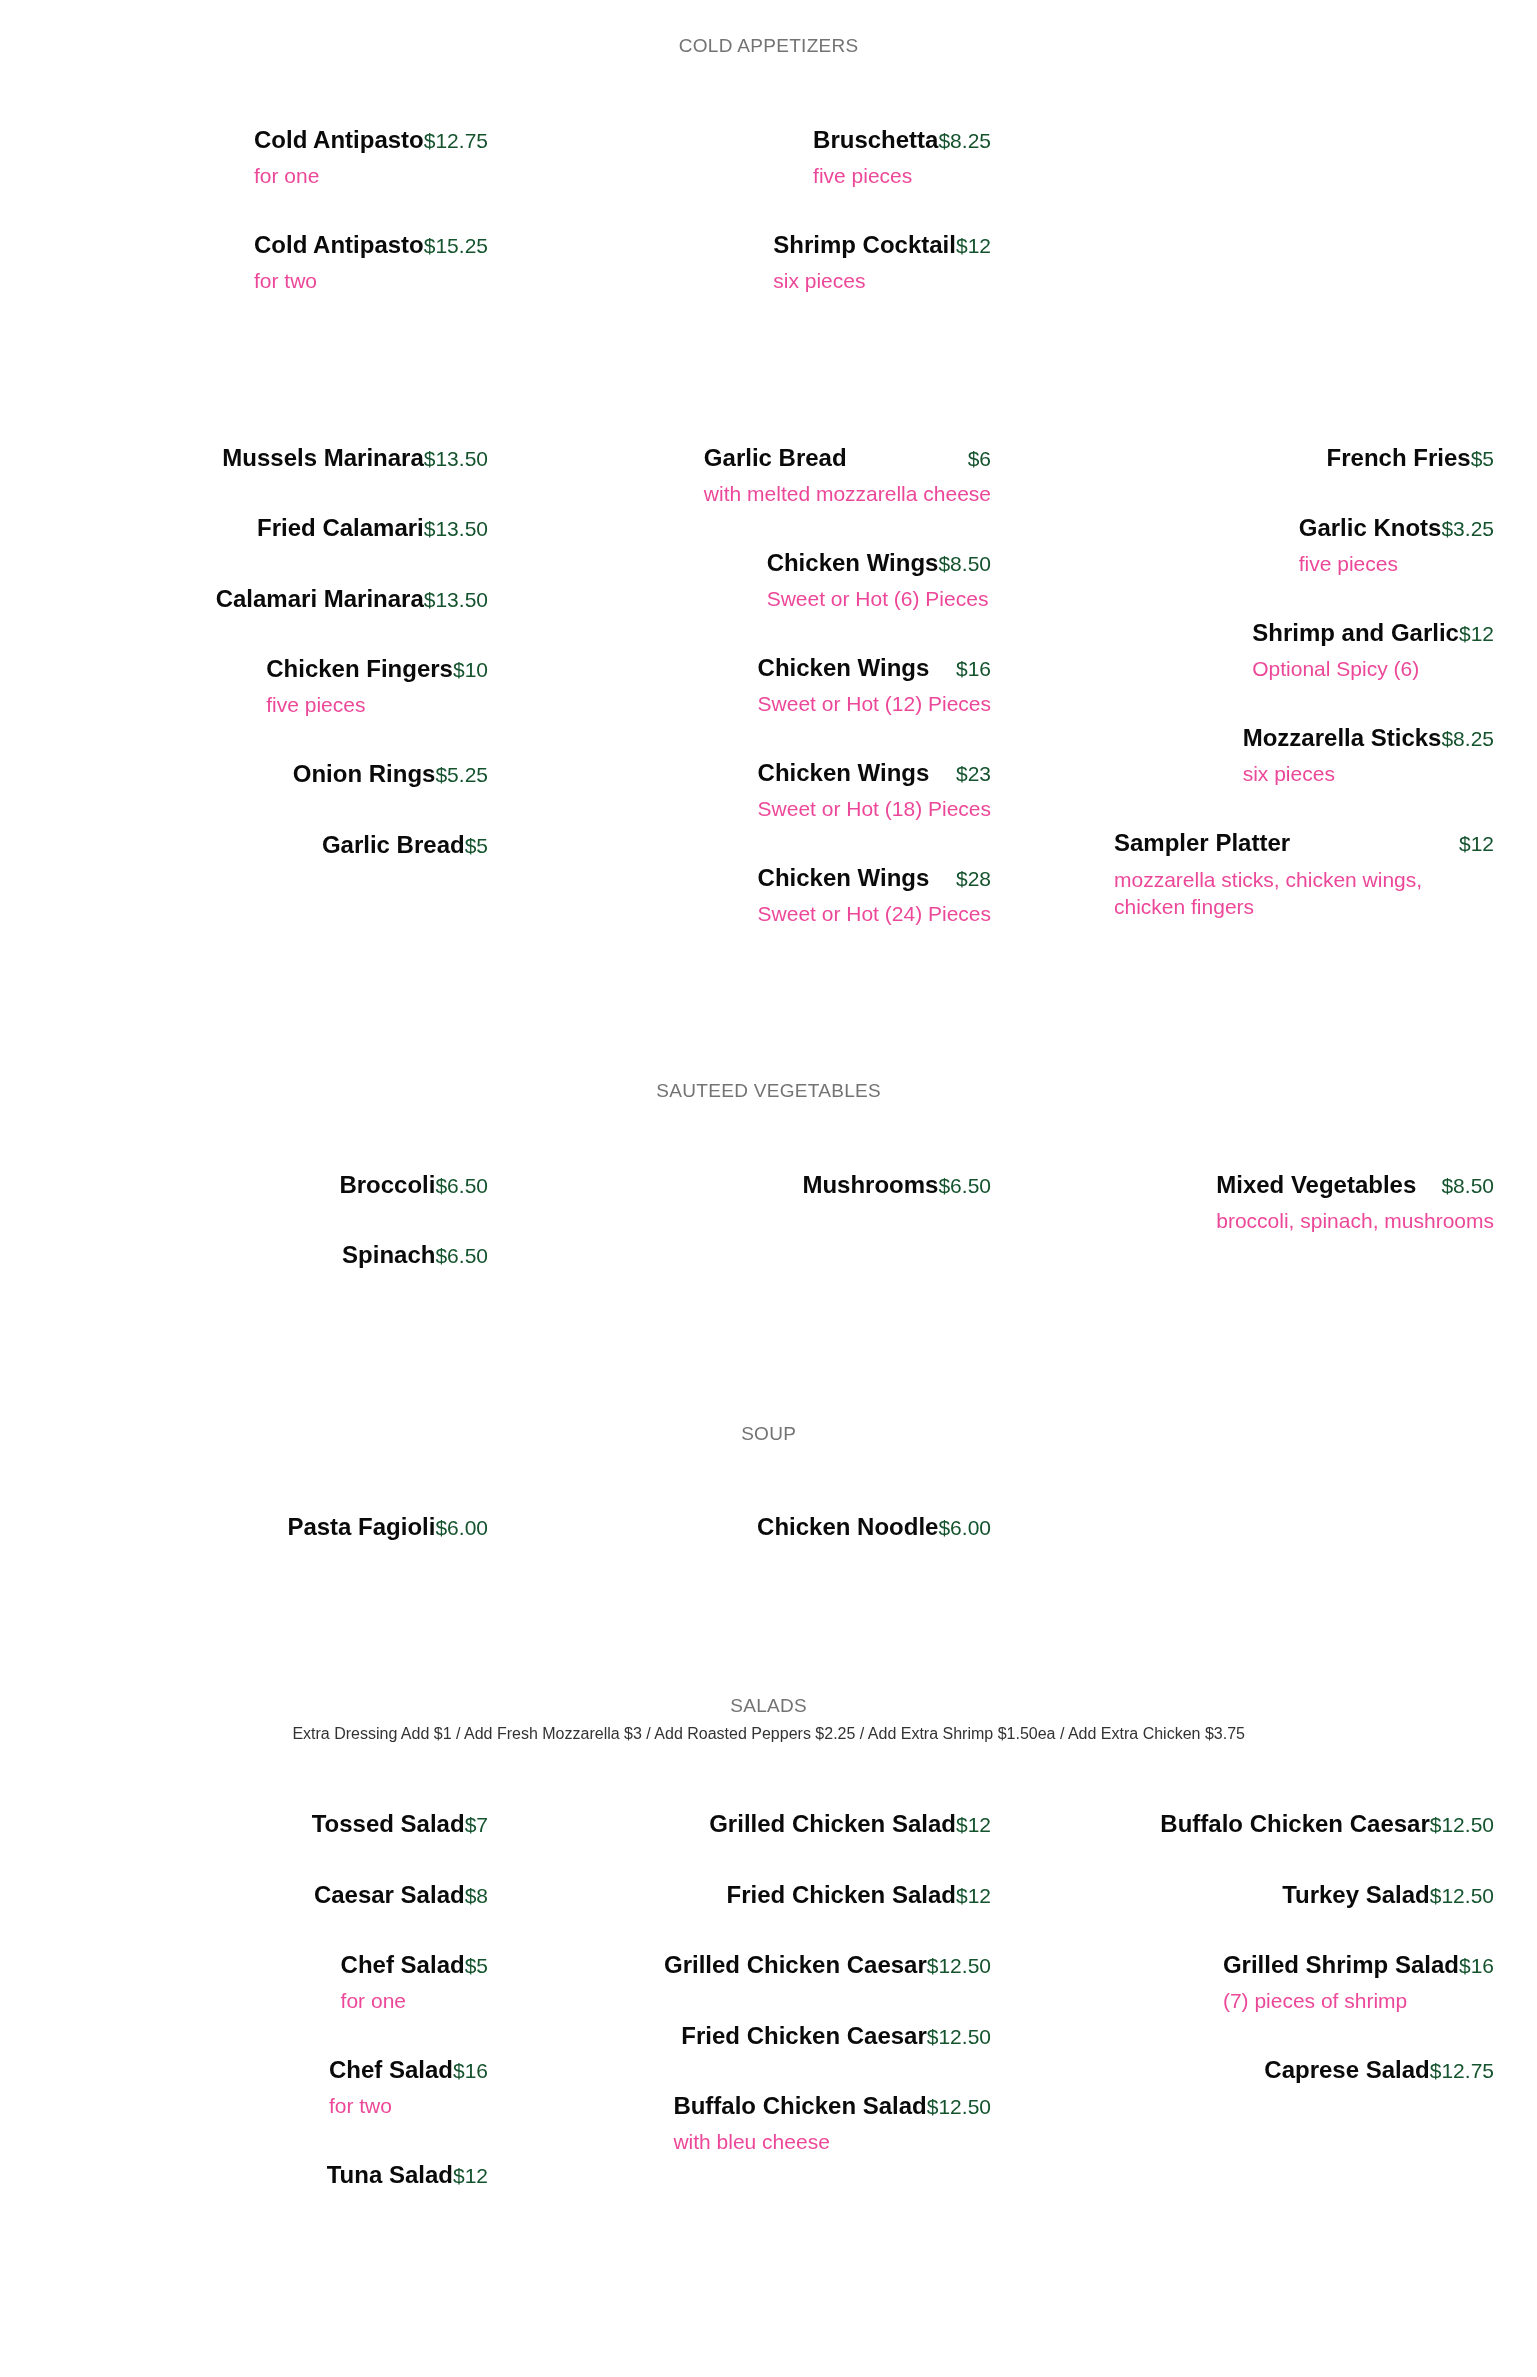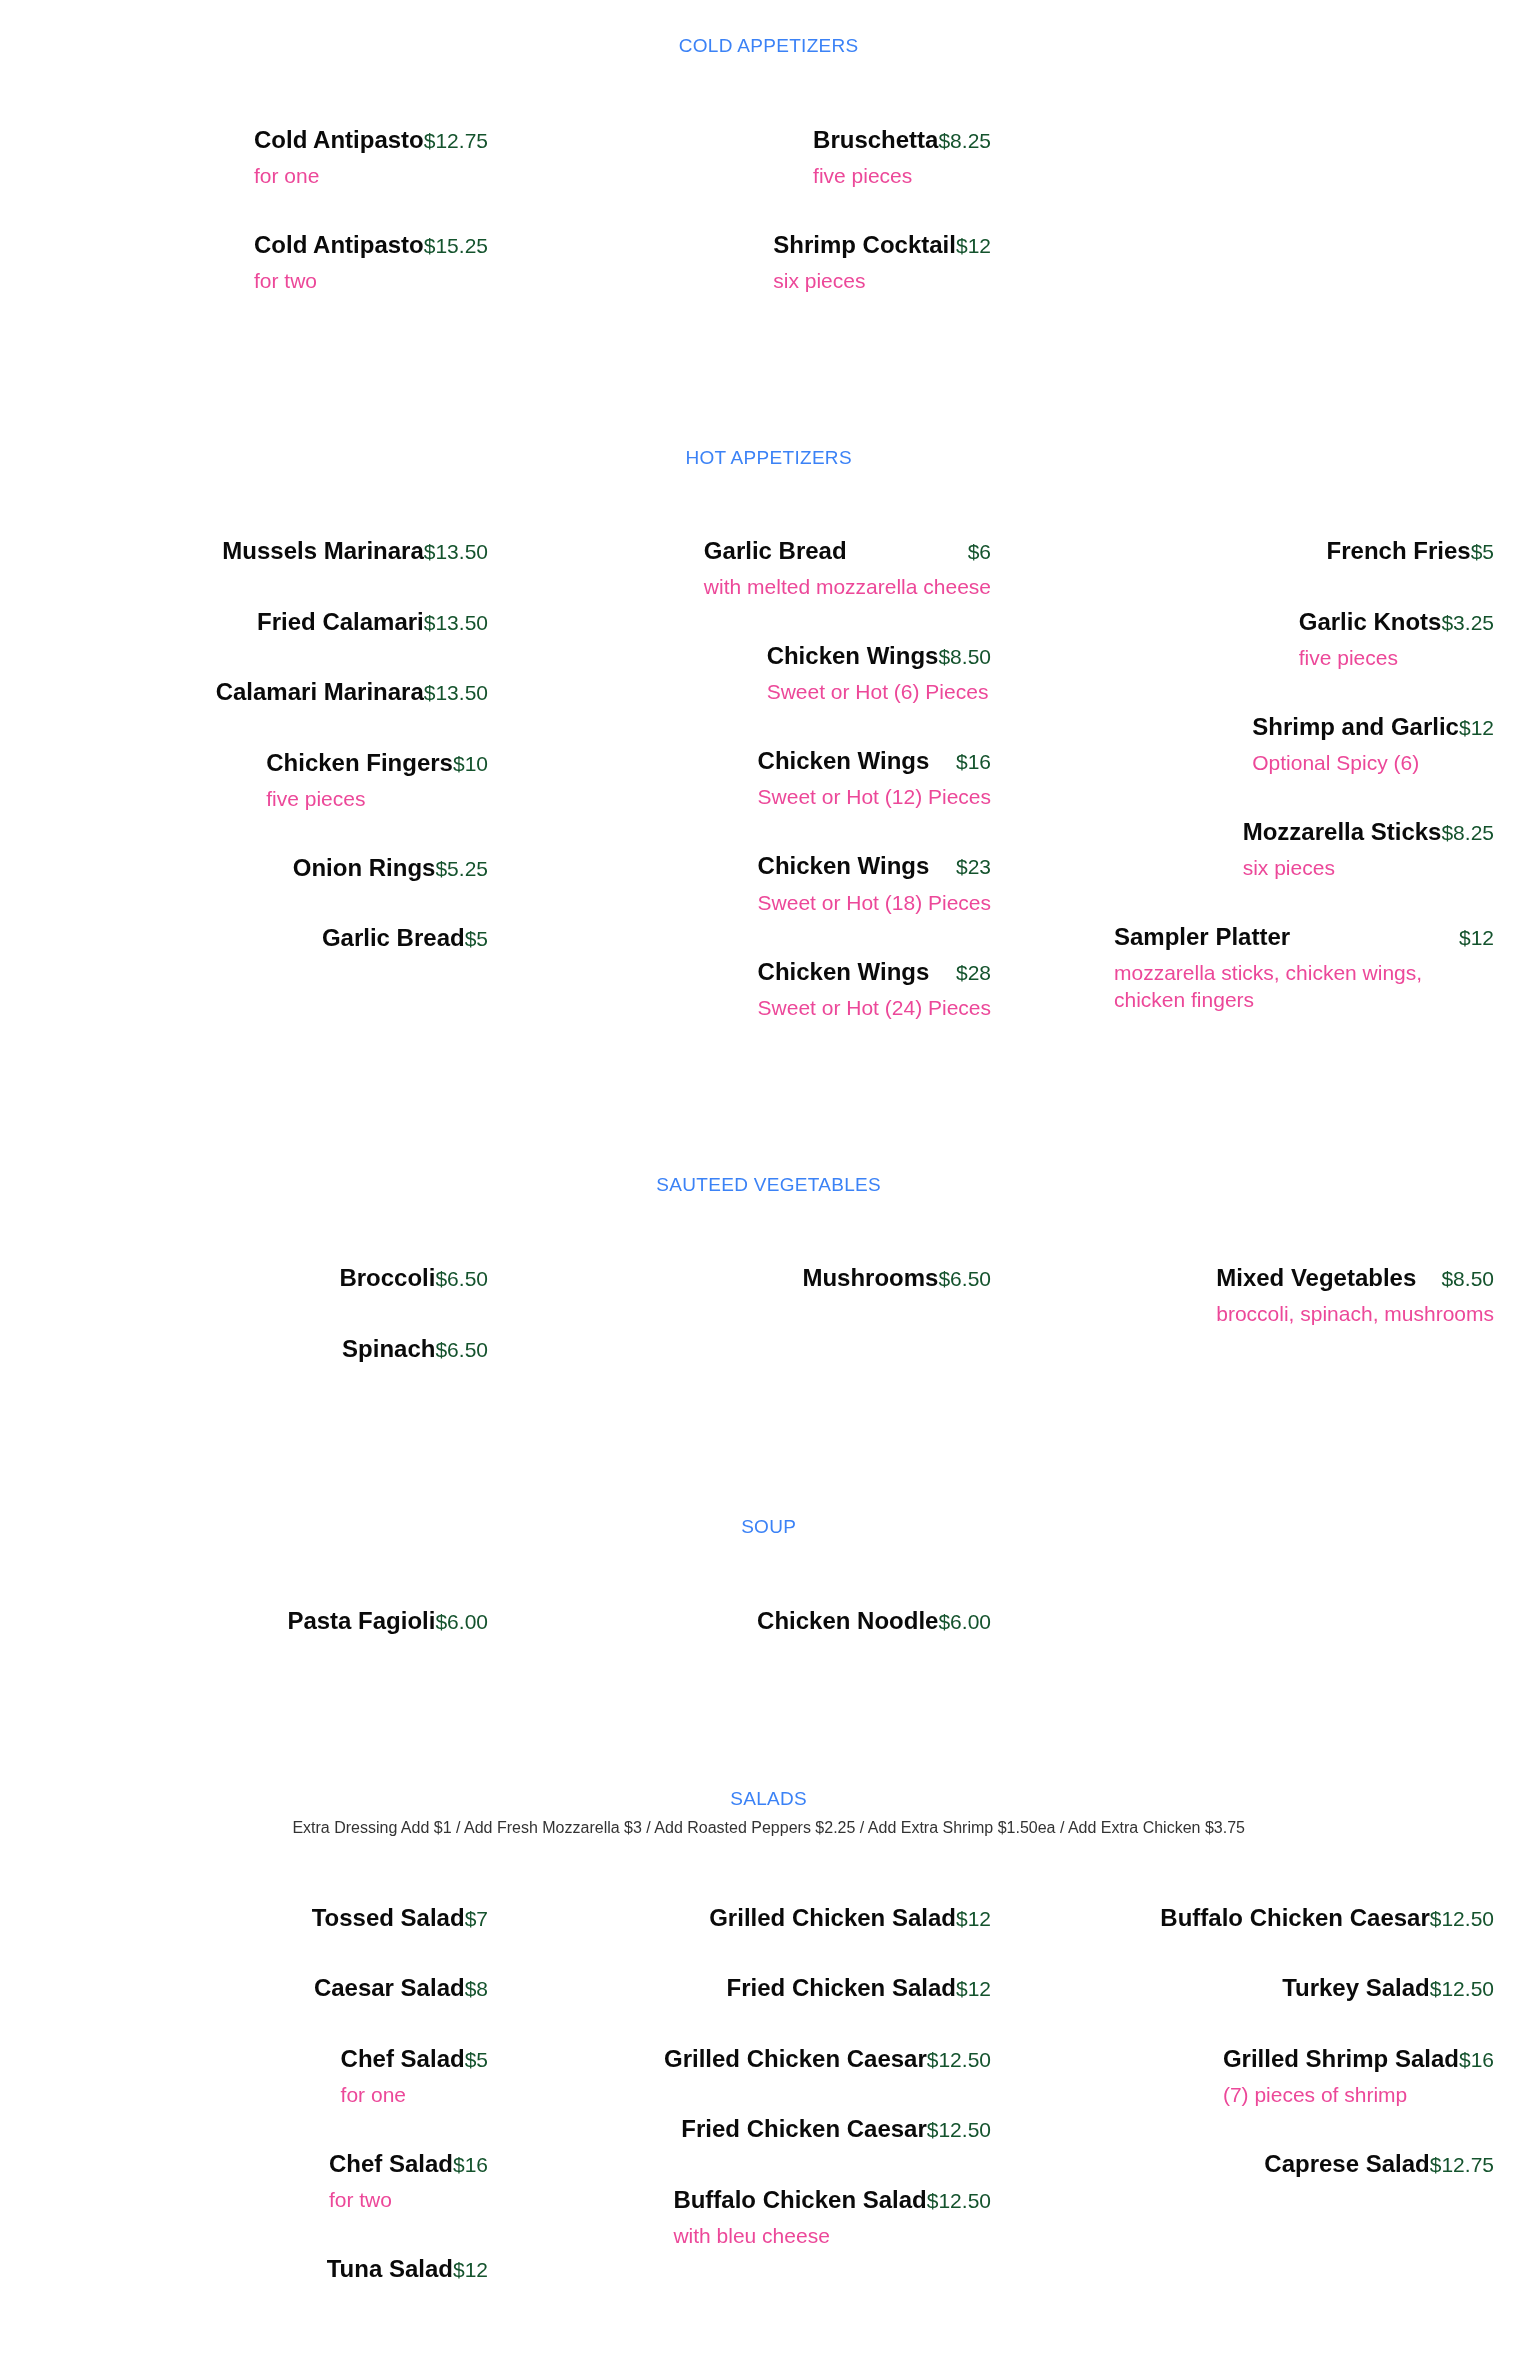--- a/index.html
+++ b/index.html
@@ -11,21 +11,21 @@
     color: #111111;
   }
   .page { position: relative; padding: 32px 45px 0 50px; }
   .section { margin-bottom: 108px; }
   .section-heading {
     text-align: center;
     font-size: 19px;
     font-weight: normal;
     line-height: 28.5px;
     height: 28.5px;
-    color: #3b82f6;
+    color: #737373;
     letter-spacing: 0.3px;
     margin: 0 0 65px 0;
     padding-left: 0;
     margin-left: -5.7px;
   }
   .section.has-note .section-heading { margin-bottom: 1.9px; }
   .section-note {
     text-align: center;
     font-size: 16px;
     line-height: 23px;
@@ -104,21 +104,20 @@
       <span class="item-name">Shrimp Cocktail</span>
       <span class="item-price">$12</span>
     </div>
     <div class="item-desc">six pieces</div>
   </div>
         </div>
         <div class="column"></div>
       </div>
   </section>
     <section class="section">
-    <h2 class="section-heading">HOT APPETIZERS</h2>
 
     <div class="grid">
         <div class="column">
           <div class="item">
     <div class="item-row">
       <span class="item-name">Mussels Marinara</span>
       <span class="item-price">$13.50</span>
     </div>
 
   </div>

